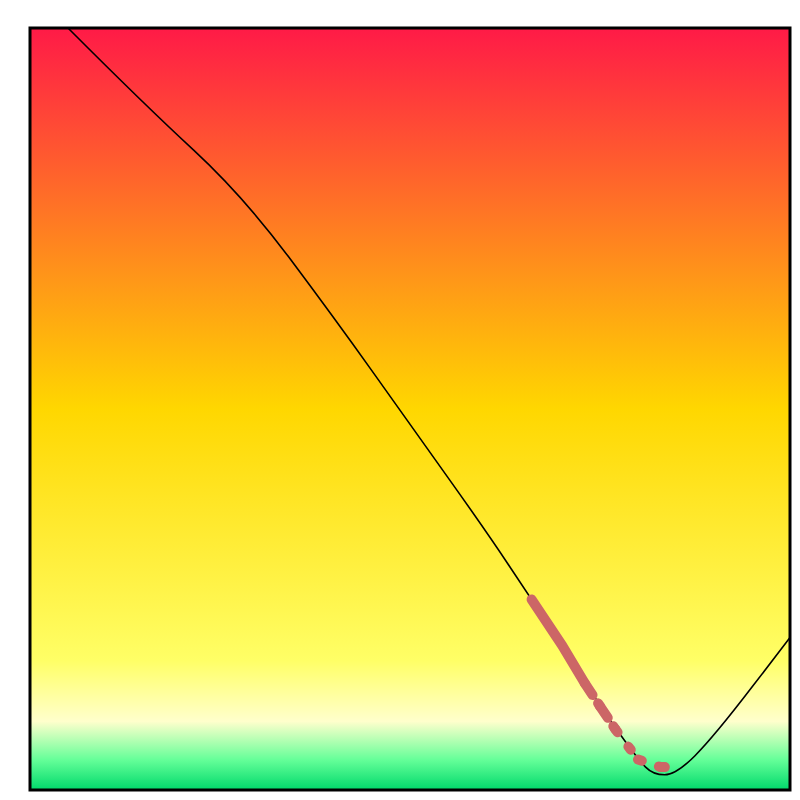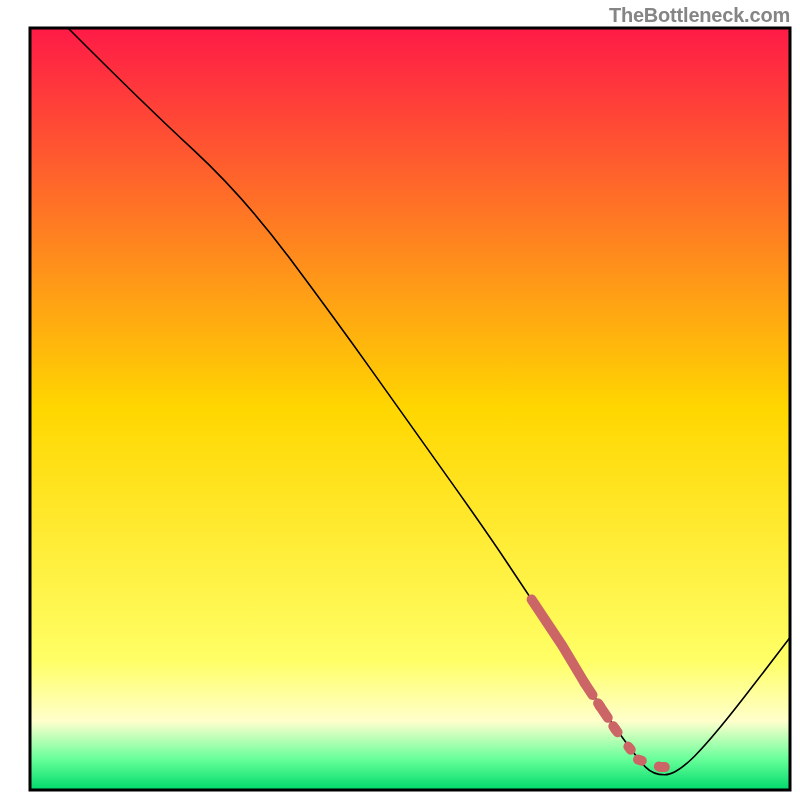--- a/index.html
+++ b/index.html
@@ -23,21 +23,20 @@
     letter-spacing: -0.2px;
   }
   svg {
     display: block;
   }
 </style>
 </head>
 <body>
 
 <div class="container">
-  <div class="watermark">TheBottleneck.com</div>
   <svg id="chart-svg" width="800" height="800">
       <defs>
         <linearGradient id="bg-grad" x1="0" y1="0" x2="0" y2="1">
           <stop offset="0%" stop-color="#ff1a47"></stop>
           <stop offset="50%" stop-color="#ffd700"></stop>
           <stop offset="83%" stop-color="#ffff66"></stop>
           <stop offset="91%" stop-color="#ffffcc"></stop>
           <stop offset="96%" stop-color="#66ff99"></stop>
           <stop offset="100%" stop-color="#00d96b"></stop>
         </linearGradient>

